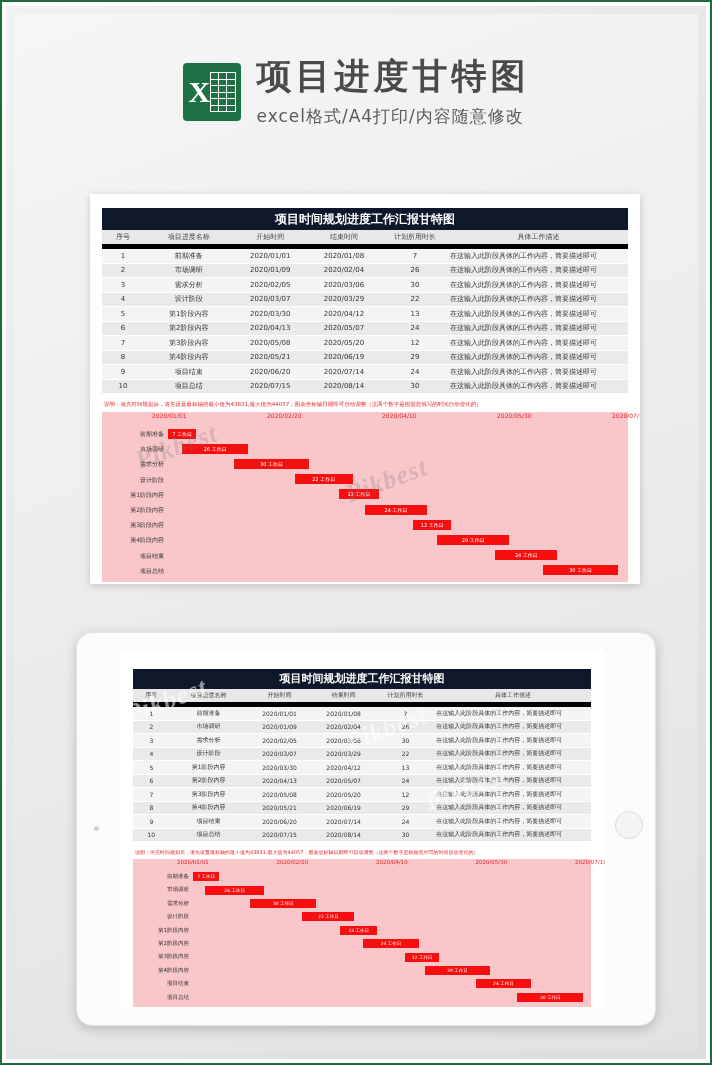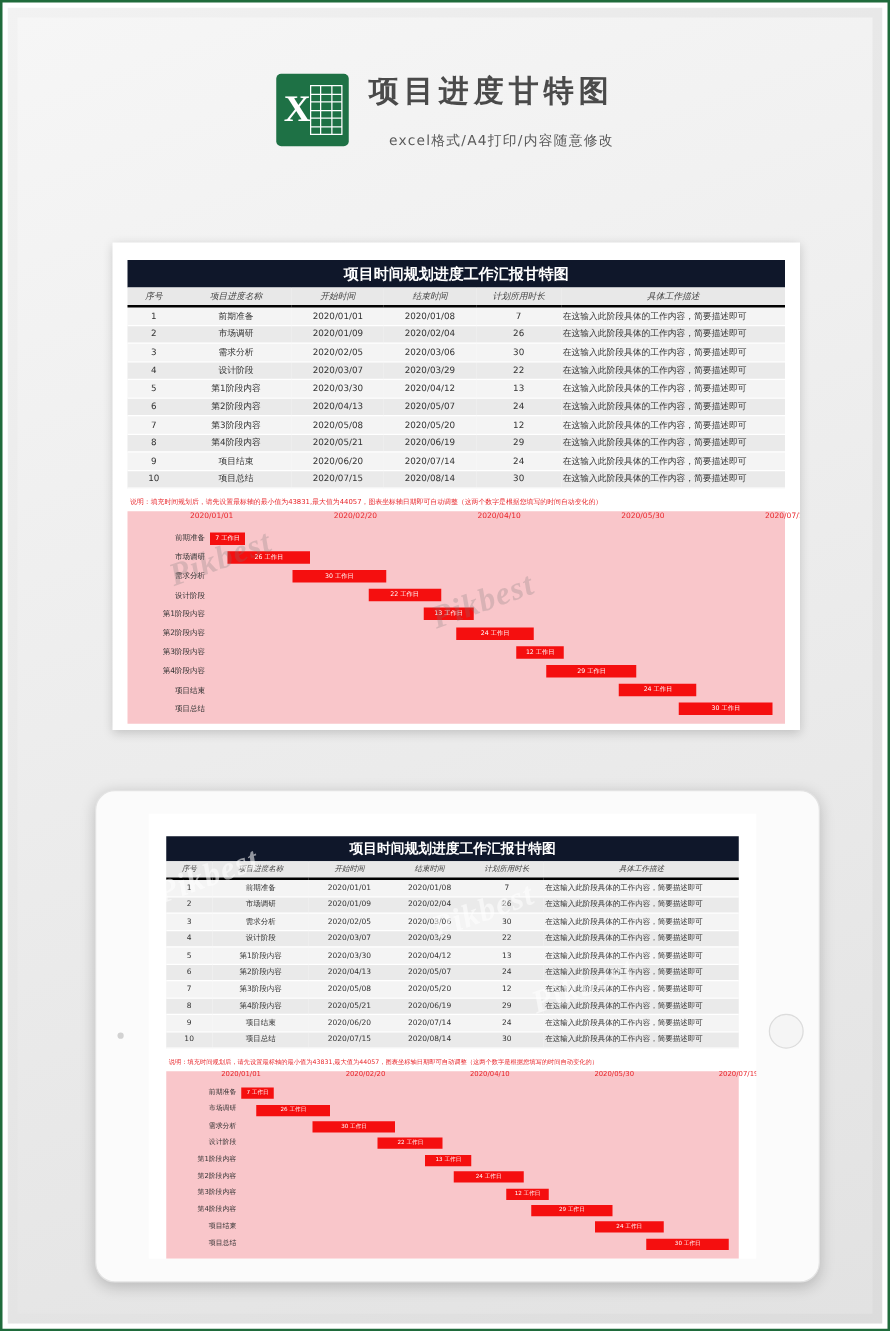--- a/index.html
+++ b/index.html
@@ -65,34 +65,33 @@
     display: grid;
     grid-template-columns: 1fr 1fr 1fr;
     grid-template-rows: repeat(6, 1fr);
     gap: 1px;
     padding: 1px;
     box-sizing: border-box;
   }
   .logo .grid i { background: #1e7145; display: block; }
   .title-block { display: flex; flex-direction: column; }
   .main-title {
-    font-size: 24px;
+    font-size: 35px;
     font-weight: bold;
     color: #4a4a4a;
     letter-spacing: 4px;
     line-height: 40px;
-    font-family: Liberation Mono, monospace;
+    font-family: Liberation Sans, sans-serif;
   }
   .sub-title {
-    font-size: 11px;
+    font-size: 17px;
     color: #5a5a5a;
     letter-spacing: 1px;
     margin-top: 9px;
     font-family: "DejaVu Sans", sans-serif;
-    text-align: right;
   }
 
   
   .sheet { background: #ffffff; position: relative; overflow: hidden; }
   .sheet-title {
     background: #0f172a;
     color: #ffffff;
     text-align: center;
     font-weight: bold;
     font-family: "DejaVu Sans", sans-serif;
@@ -100,22 +99,21 @@
   table.tbl {
     border-collapse: collapse;
     width: 100%;
     font-family: "DejaVu Sans", sans-serif;
     color: #333333;
   }
   table.tbl th {
     background: #e8e8e8;
     font-weight: normal;
     color: #444;
-    border-bottom: 2px solid #000000;
-    font-style: italic;
+    border-bottom: 5px solid #000000;
   }
   table.tbl td { border-bottom: 1px solid #ffffff; }
   table.tbl tr.odd td { background: #f4f4f4; }
   table.tbl tr.even td { background: #eaeaea; }
   .c-center { text-align: center; }
   .c-left { text-align: left; }
 
   .note {
     color: #e8252a;
     font-family: "DejaVu Sans", sans-serif;

